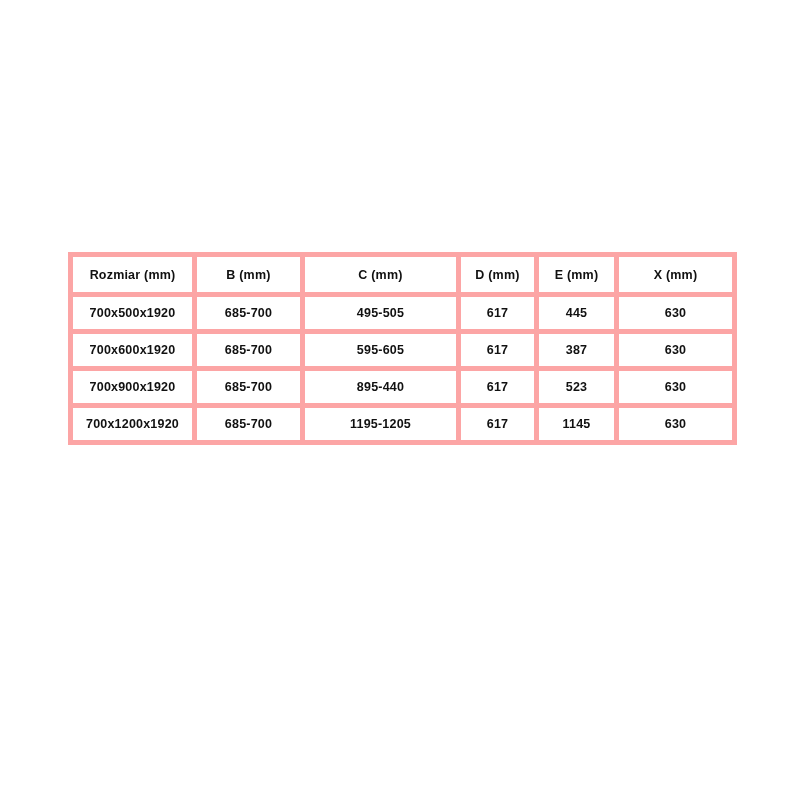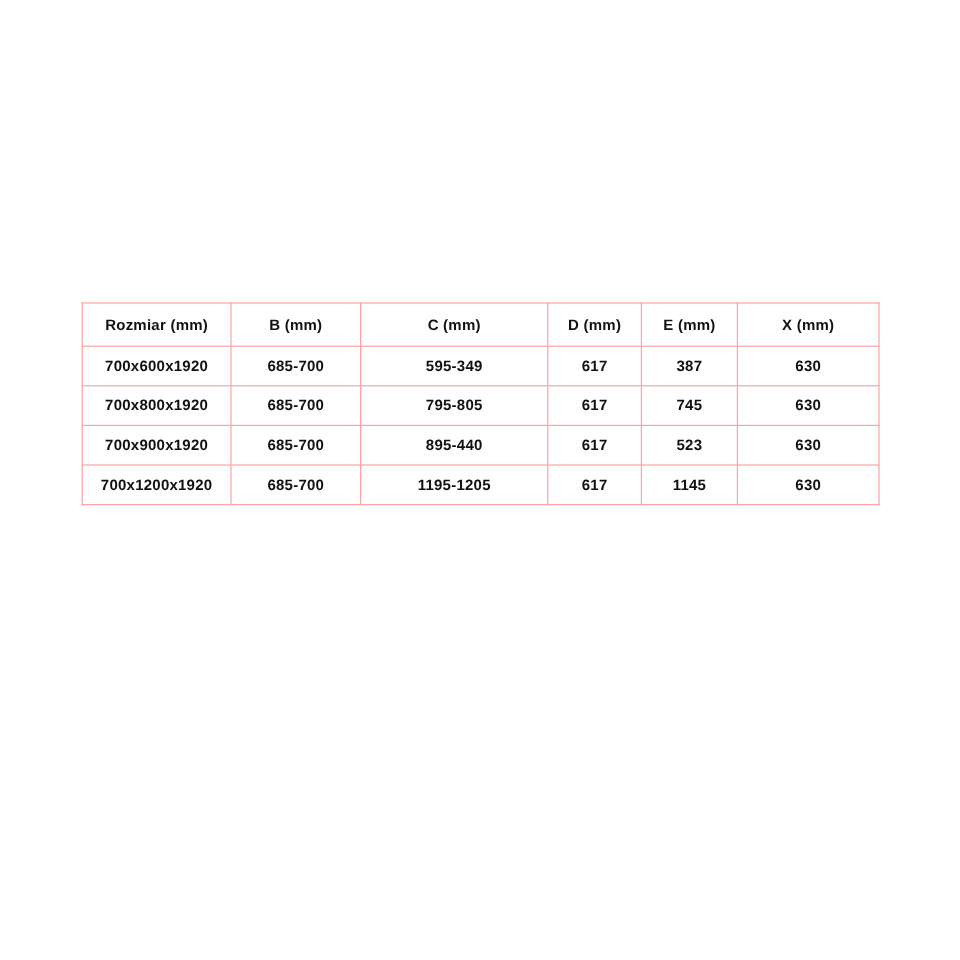--- a/index.html
+++ b/index.html
@@ -24,21 +24,21 @@
     left: 68px;
     top: 252px;
     width: 664px;
   }
   table.spec {
     border-collapse: collapse;
     width: 664px;
     table-layout: fixed;
   }
   table.spec td, table.spec th {
-    border: 1px solid #fca5a5;
+    border: 5px solid #fca5a5;
     text-align: center;
     vertical-align: middle;
     font-size: 12.5px;
     color: #111111;
     padding: 0;
     height: 32px;
     font-weight: bold;
     letter-spacing: 0.2px;
     margin-top: 24px;
   }
@@ -74,33 +74,33 @@
           <th>Rozmiar (mm)</th>
           <th>B (mm)</th>
           <th>C (mm)</th>
           <th>D (mm)</th>
           <th>E (mm)</th>
           <th>X (mm)</th>
         </tr>
       </thead>
       <tbody>
         <tr>
-          <td>700x600x1920</td>
+          <td>700x500x1920</td>
           <td>685-700</td>
-          <td>595-349</td>
+          <td>495-505</td>
           <td>617</td>
-          <td>387</td>
+          <td>445</td>
           <td>630</td>
         </tr>
         <tr>
-          <td>700x800x1920</td>
+          <td>700x600x1920</td>
           <td>685-700</td>
-          <td>795-805</td>
+          <td>595-605</td>
           <td>617</td>
-          <td>745</td>
+          <td>387</td>
           <td>630</td>
         </tr>
         <tr>
           <td>700x900x1920</td>
           <td>685-700</td>
           <td>895-440</td>
           <td>617</td>
           <td>523</td>
           <td>630</td>
         </tr>

